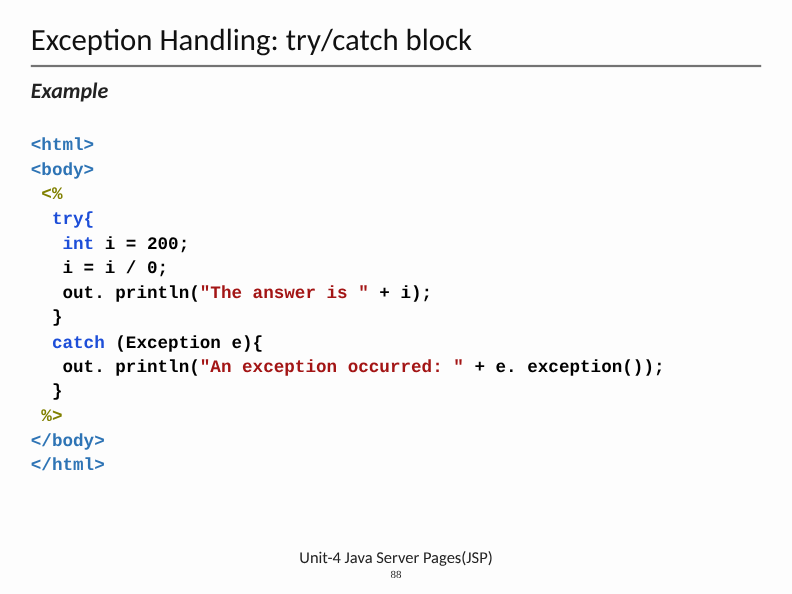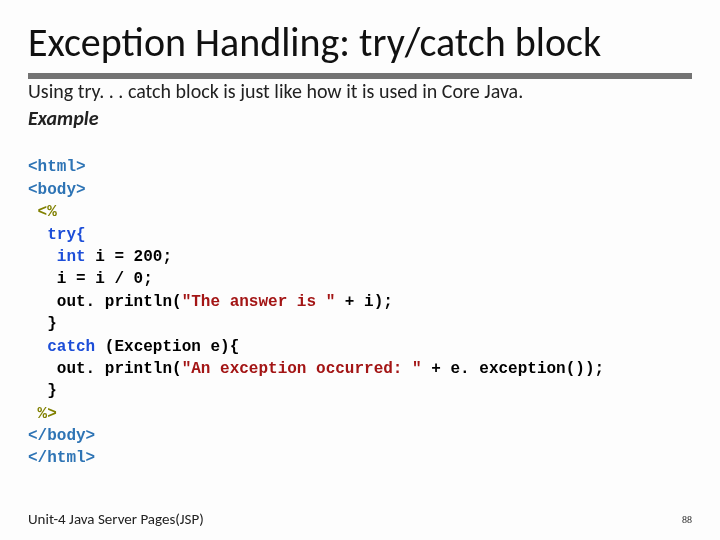--- a/index.html
+++ b/index.html
@@ -8,25 +8,26 @@
     height: 540px;
     background: #fdfdfd;
     font-family: Calibri, "Segoe UI", sans-serif;
     position: relative;
     overflow: hidden;
   }
   .slide {
     padding: 18px 28px 0 28px;
   }
   .title {
-    font-size: 40px;
+    font-size: 28px;
     font-weight: 400;
     color: #111;
     padding-bottom: 6px;
-    border-bottom: 6px solid #737373;
+    border-bottom: 2px solid #737373;
+    margin-bottom: 10px;
   }
   .desc {
     font-size: 20px;
     color: #222;
     line-height: 1.25;
     margin-bottom: 2px;
   }
   .example-label {
     font-size: 20px;
     font-style: italic;
@@ -50,32 +51,32 @@
     position: absolute;
     left: 0;
     right: 0;
     bottom: 12px;
     display: flex;
     align-items: center;
     justify-content: space-between;
     padding: 0 28px;
     font-size: 15px;
     color: #222;
+    flex-direction: column;
   }
   .footer .page {
     font-family: Liberation Serif, serif;
     font-size: 10px;
   }
 </style>
 </head>
 <body>
 
 <div class="slide">
   <h1 class="title">Exception Handling: try/catch block</h1>
-  <p class="desc">Using try. . . catch block is just like how it is used in Core Java.</p>
   <p class="example-label">Example</p>
 
   <div class="code">
 <span class="c-blue">&lt;html&gt;</span>
 <span class="c-blue">&lt;body&gt;</span>
 <span class="c-olive"> &lt;%</span>
 <span class="c-brown">  try{</span>
 <span class="c-brown">   int</span><span class="c-black"> i = 200;</span>
 <span class="c-black">   i = i / 0;</span>
 <span class="c-black">   out. println(</span><span class="c-red">"The answer is "</span><span class="c-black"> + i);</span>

